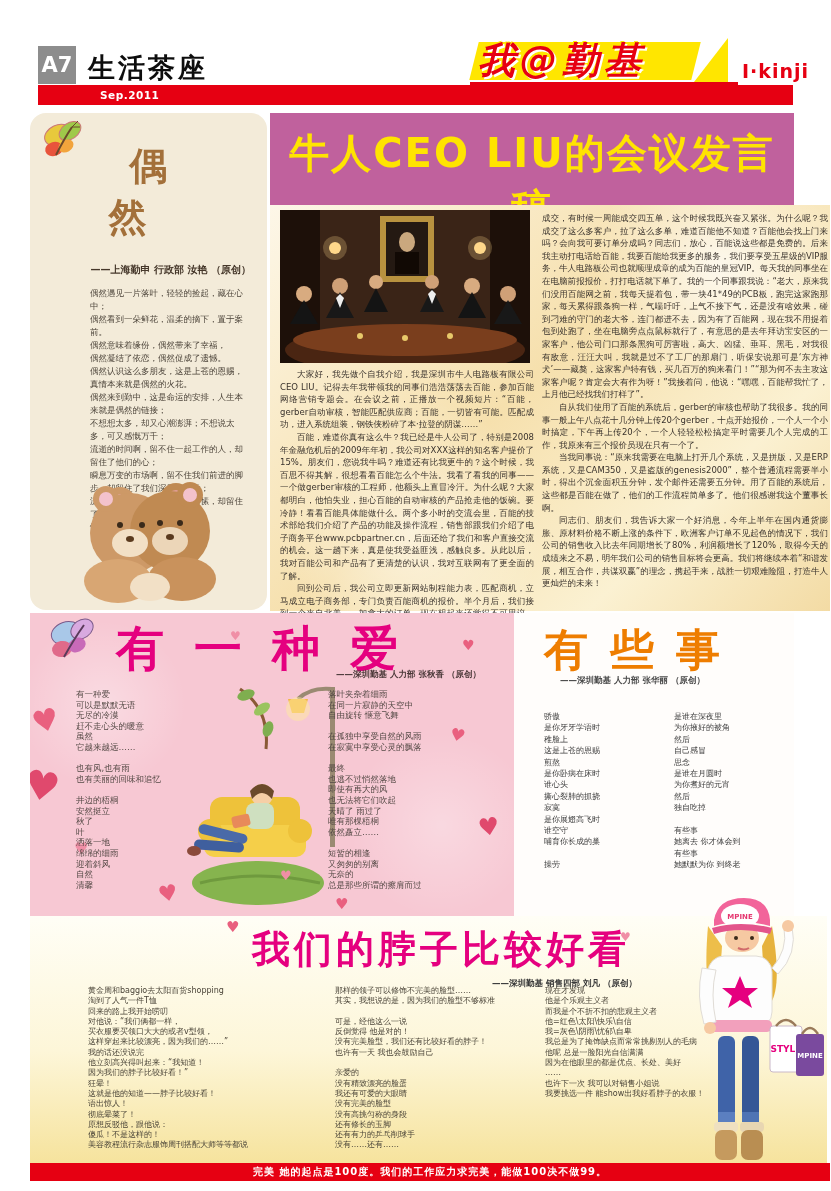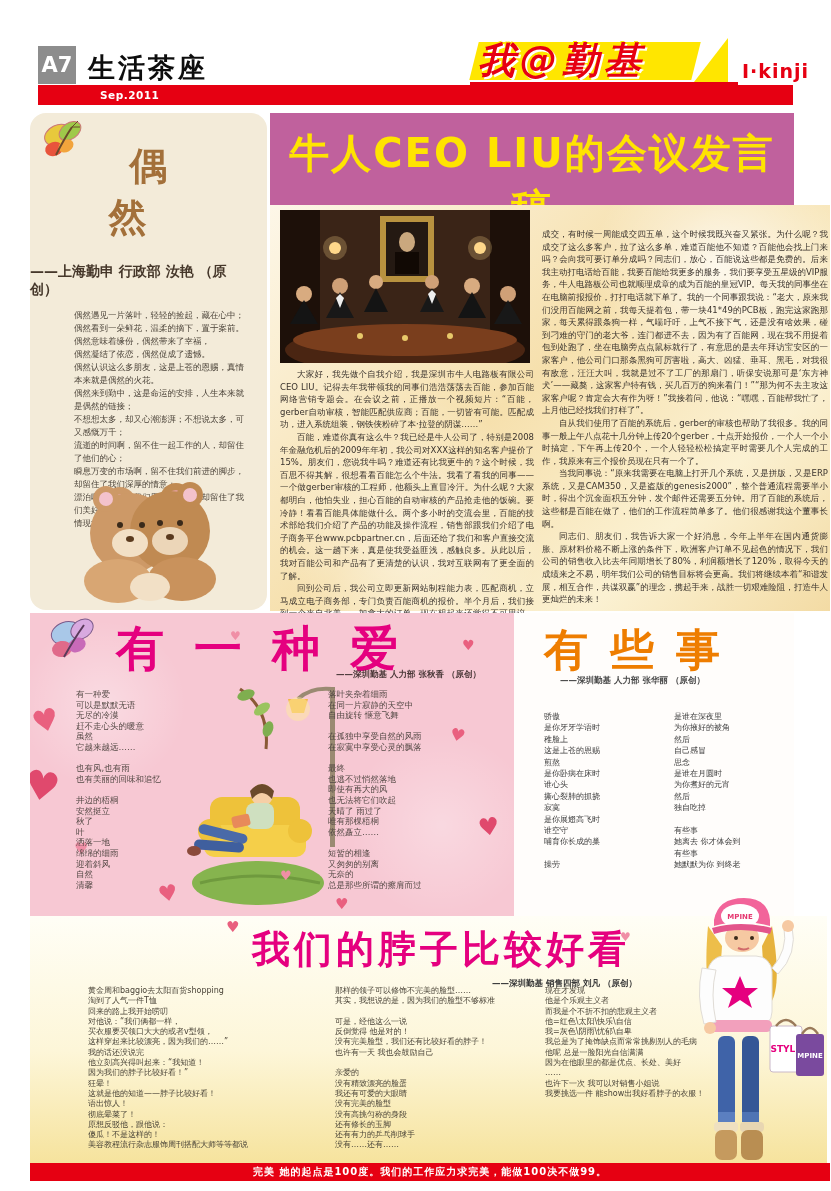--- a/index.html
+++ b/index.html
@@ -14,39 +14,39 @@
   .logo{position:absolute;left:468px;top:36px;width:330px;height:52px;}
   .logo-bg{position:absolute;left:6px;top:6px;width:222px;height:38px;background:#ffe600;transform:skewX(-14deg);}
   .logo-tri{position:absolute;left:226px;top:2px;width:0;height:0;border-left:34px solid transparent;border-bottom:44px solid #ffe600;}
   .logo-text{position:absolute;left:10px;top:0px;font-size:37px;font-weight:900;font-style:italic;color:#e60012;
              letter-spacing:5px;text-shadow:2px 2px 0 #fff,-1px -1px 0 #ffe600;white-space:nowrap;}
   .logo-underline{position:absolute;left:2px;top:46px;width:268px;height:4px;background:#e60012;}
   .logo-en{position:absolute;left:274px;top:24px;font-size:19px;font-weight:900;color:#e60012;letter-spacing:1px;}
   
   .ouran{position:absolute;left:30px;top:113px;width:237px;height:497px;background:#f3ebd9;border-radius:16px;}
   .ouran-title{margin:28px 0 0 0;text-align:center;color:#a3703a;font-size:38px;font-weight:bold;letter-spacing:42px;text-indent:42px;}
-  .ouran-byline{padding-right:16px;margin-top:20px;font-size:14px;font-weight:bold;color:#45372a;}
-  .ouran-lines{padding:10px 16px 0 44px;font-size:8.5px;line-height:13px;color:#4c443a;}
+  .ouran-byline{text-align:right;padding-right:16px;margin-top:20px;font-size:10px;font-weight:bold;color:#45372a;}
+  .ouran-lines{padding:10px 16px 0 60px;font-size:8.5px;line-height:13px;color:#4c443a;}
   .butterfly{position:absolute;}
   .bf1{left:8px;top:6px;}
   
   .ceo-header{position:absolute;left:270px;top:113px;width:524px;height:92px;background:#c0619d;}
   .ceo-title{margin-top:13px;text-align:center;color:#ffe400;font-size:40px;font-weight:900;letter-spacing:2px;}
   .ceo-byline{text-align:right;padding-right:26px;margin-top:5px;font-size:8.5px;font-weight:bold;color:#7c1f2b;}
   .ceo-body{position:absolute;left:270px;top:205px;width:560px;height:406px;
             background:
               radial-gradient(circle at 80% 15%, rgba(255,255,255,.75), rgba(255,255,255,0) 22%),
               radial-gradient(circle at 25% 80%, rgba(255,255,255,.55), rgba(255,255,255,0) 25%),
               linear-gradient(135deg,#fdf7e8 0%,#f6e0ad 45%,#fbf1d2 75%,#f3dba4 100%);}
   .ceo-photo{position:absolute;left:10px;top:5px;width:250px;height:153px;}
   .ceo-col{position:absolute;font-size:8.5px;line-height:12.6px;text-align:justify;color:#3a332d;}
   .ceo-col p{margin:0;text-indent:2em;}
   .ceo-col-left{left:10px;top:163px;width:254px;}
   .ceo-col-right{left:272px;top:7px;width:286px;}
-  .ceo-col-right p:first-child{text-indent:0;margin-top:16px;}
+  .ceo-col-right p:first-child{text-indent:0;}
   
   .love{position:absolute;left:30px;top:613px;width:484px;height:303px;
         background:
           radial-gradient(circle at 15% 30%, rgba(255,255,255,.35), rgba(255,255,255,0) 18%),
           radial-gradient(circle at 85% 70%, rgba(255,255,255,.3), rgba(255,255,255,0) 20%),
           #f7c8d3;overflow:hidden;}
   .love-title{position:absolute;left:86px;top:4px;font-size:48px;font-weight:900;color:#e5007f;letter-spacing:30px;white-space:nowrap;}
   .love-byline{position:absolute;left:306px;top:56px;font-size:8.5px;font-weight:bold;color:#4c3a3a;}
   .love-col{position:absolute;font-size:8.5px;line-height:10.6px;color:#554a46;z-index:3;}
   .love-col1{left:46px;top:76px;width:155px;}

